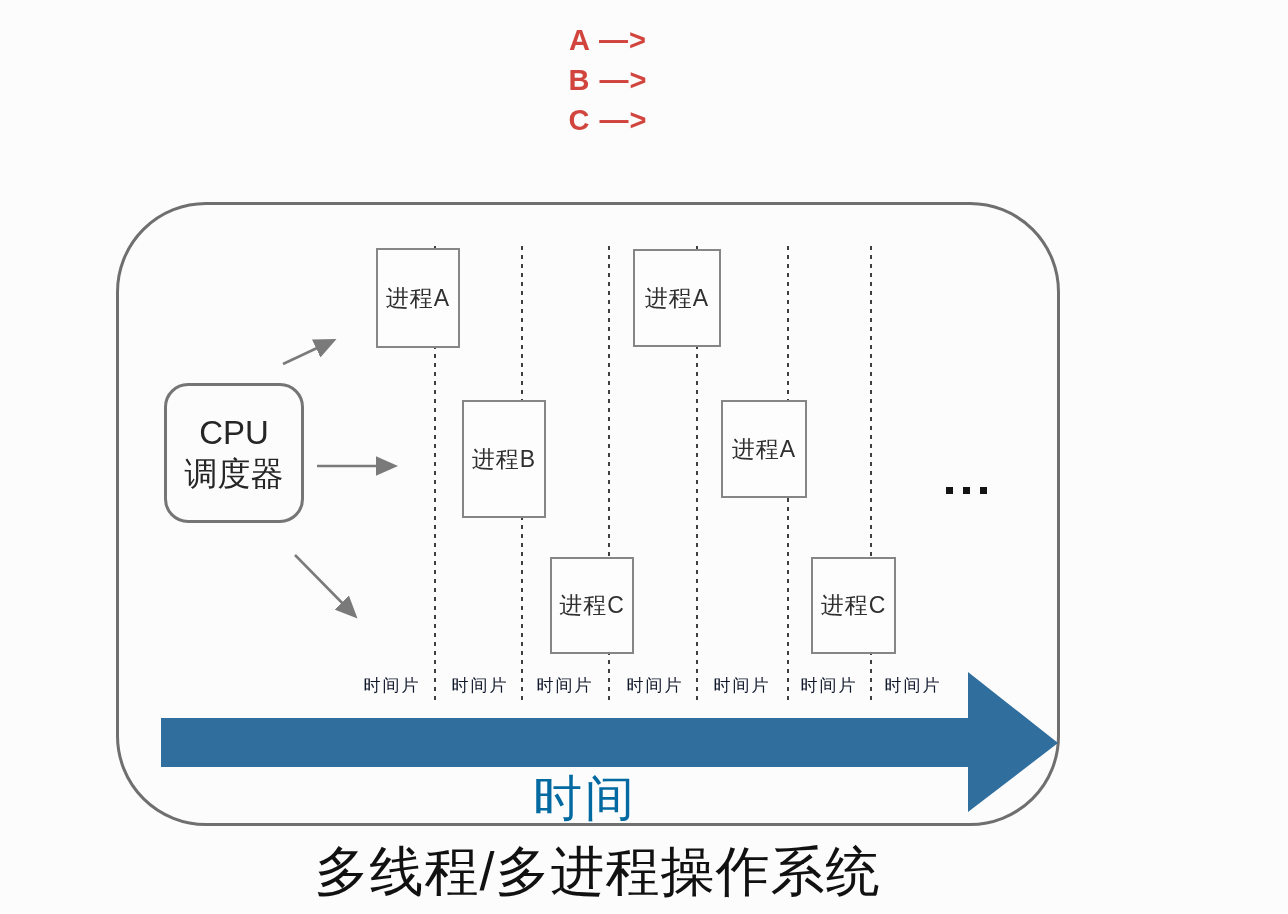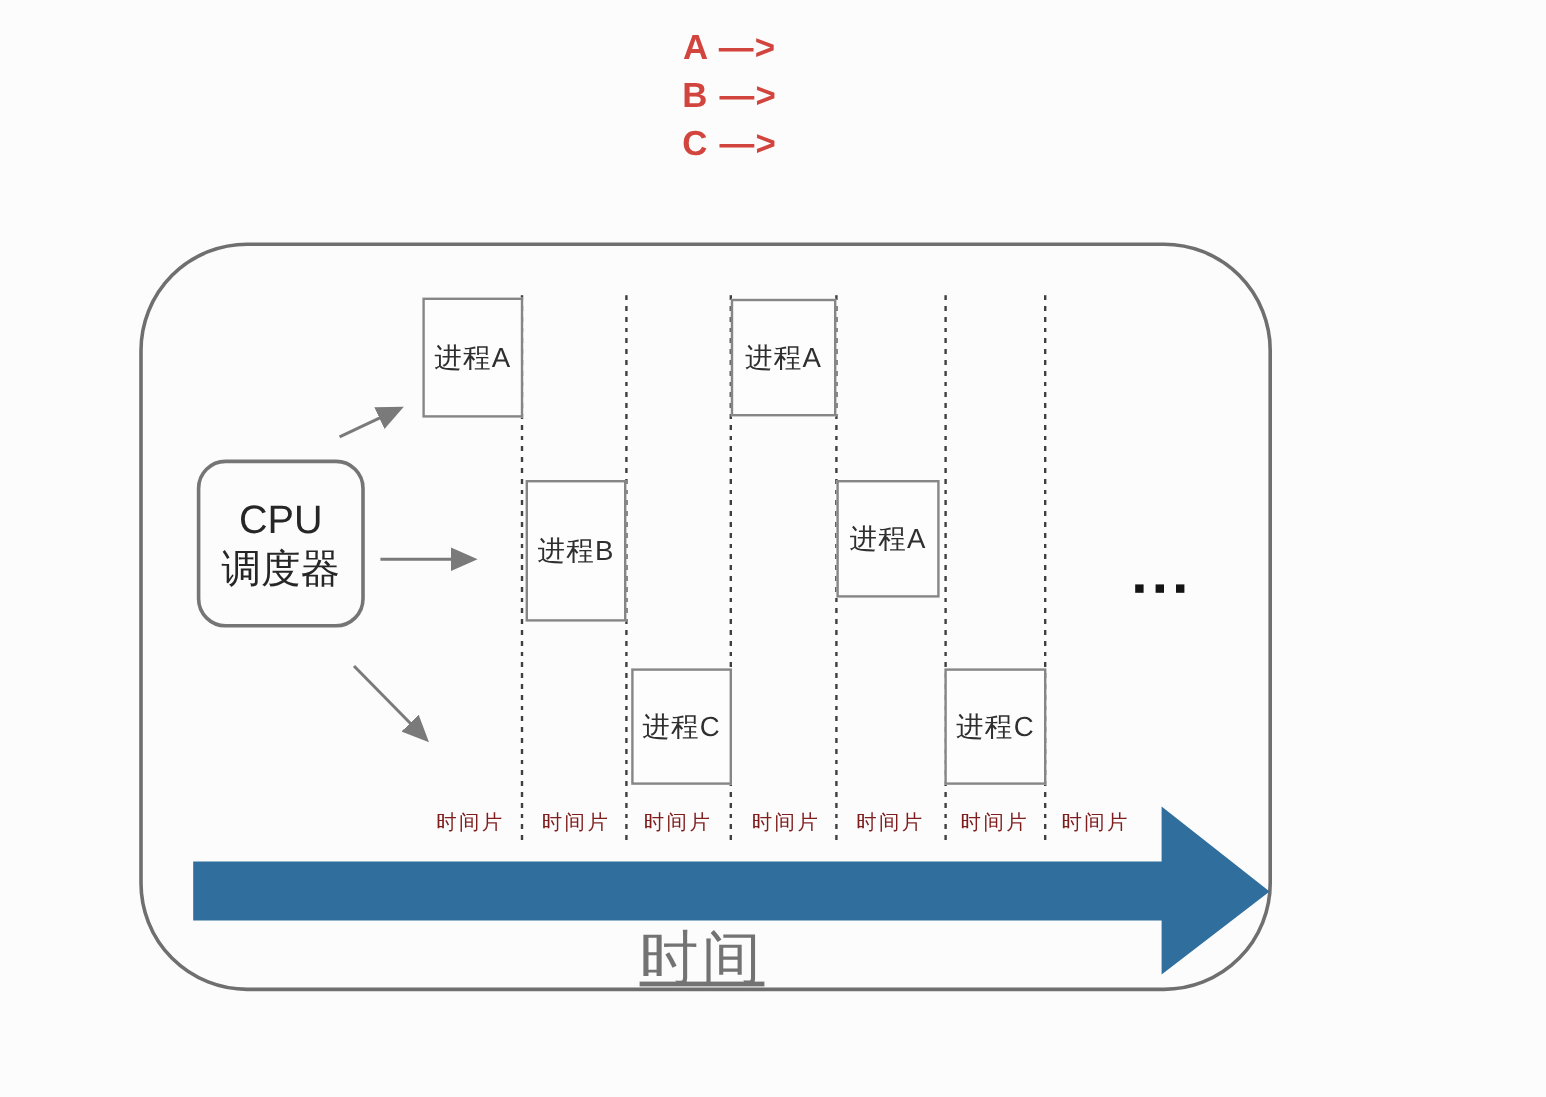--- a/index.html
+++ b/index.html
@@ -63,51 +63,51 @@
   
   .process-box {
     position: absolute;
     border: 2px solid #868686;
     box-sizing: border-box;
     background: #fdfdfd;
     display: flex; align-items: center; justify-content: center;
     font-size: 23px;
     color: #2f2f2f;
     letter-spacing: 1px;
+    margin-left: 24px;
   }
 
   
   .slice-label {
     position: absolute;
     top: 674px; width: 84px;
     text-align: center;
     font-size: 17px;
-    color: #7f1d1d;
+    color: #0f172a;
     letter-spacing: 2px;
   }
 
   
   .more-dots {
     position: absolute;
     left: 946px; top: 487px;
     display: flex; gap: 10px;
   }
   .more-dots i {
     width: 7px; height: 7px; background: #141414; display: block;
   }
 
   
   .timeline-label {
     position: absolute;
     left: 460px; top: 766px; width: 250px;
     text-align: center;
     font-size: 49px;
-    color: #737373;
+    color: #0369a1;
     letter-spacing: 3px;
-    text-decoration: underline;
   }
 
   
   .caption {
     position: absolute;
     left: 250px; top: 836px; width: 695px;
     text-align: center;
     font-size: 54px;
     color: #111111;
     letter-spacing: 1px;
@@ -183,14 +183,15 @@
     <i></i>
     <i></i>
   </div>
 
   <svg class="overlay-svg" width="1288" height="914">
     <polygon points="161,718 968,718 968,672 1058,743 968,812 968,767 161,767" fill="#2f6e9d"></polygon>
   </svg>
 
   <div class="timeline-label">时间</div>
 
+  <div class="caption">多线程/多进程操作系统</div>
 
 </div>
 
 </body></html>

